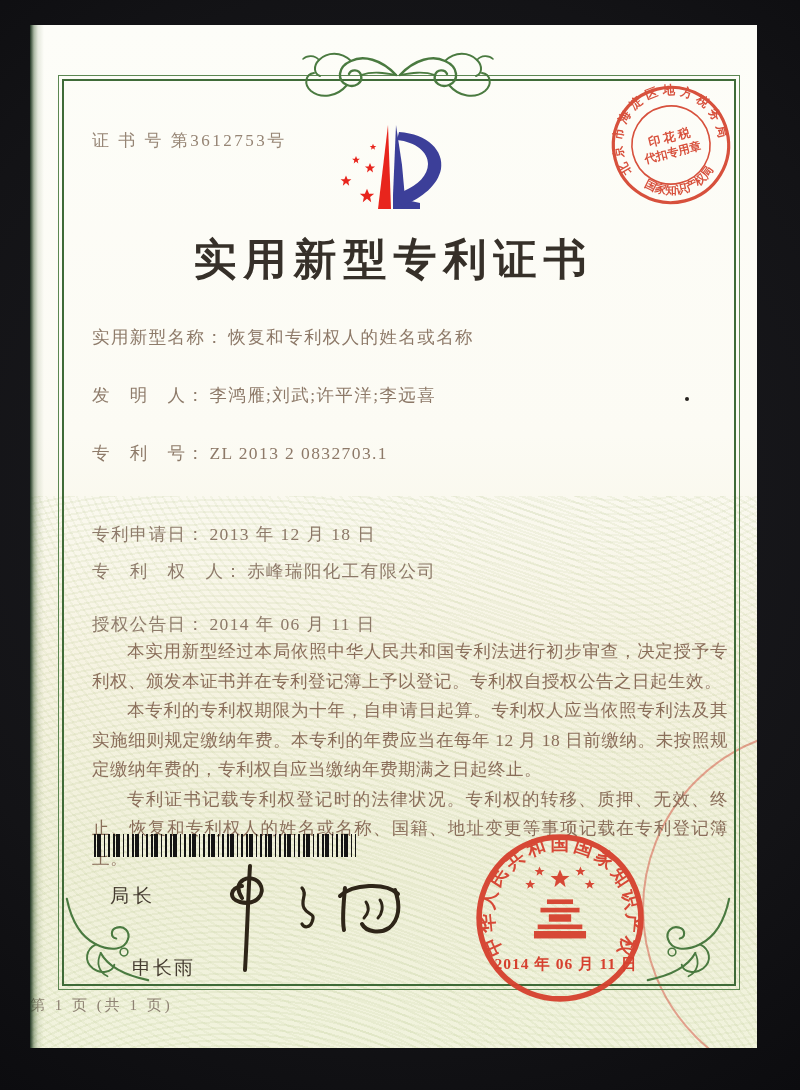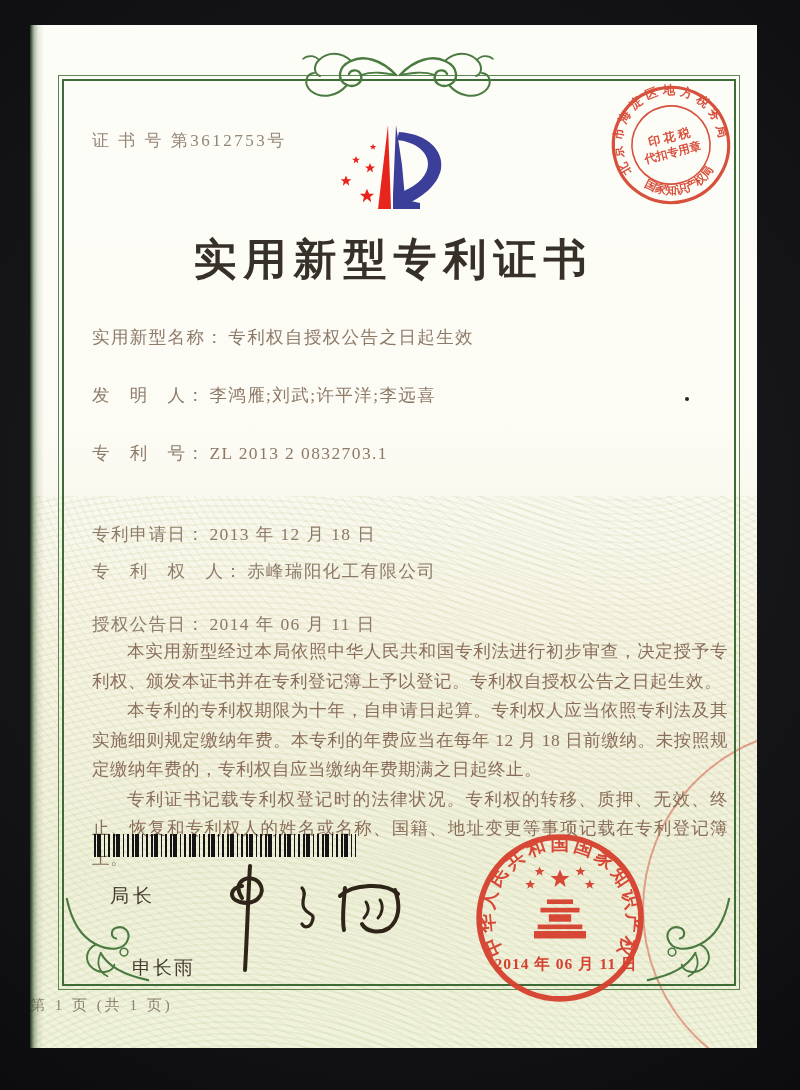--- a/index.html
+++ b/index.html
@@ -156,21 +156,21 @@
       <path d="M64,0 L61,70 L61,84 L74,84 L70,40 Z"></path>
       <path d="M61,72 L88,78 L88,84 L74,84 Z"></path>
       <path d="M67,7 C96,9 112,26 109,44 C106,60 90,73 72,80 L72,66 C86,60 96,50 96,39 C96,27 84,17 65,15 Z"></path>
     </g>
   </svg>
 
   <div class="title">实用新型专利证书</div>
 
   <div class="fields">
     <div class="field-row" style="top:300px">
-      <span class="f-label">实用新型名称：</span><span class="f-value">专利权自授权公告之日起生效</span>
+      <span class="f-label">实用新型名称：</span><span class="f-value">恢复和专利权人的姓名或名称</span>
     </div>
     <div class="field-row" style="top:358px">
       <span class="f-label">发　明　人：</span><span class="f-value">李鸿雁;刘武;许平洋;李远喜</span>
     </div>
     <div class="field-row" style="top:416px">
       <span class="f-label">专　利　号：</span><span class="f-value">ZL 2013 2 0832703.1</span>
     </div>
     <div class="field-row" style="top:497px">
       <span class="f-label">专利申请日：</span><span class="f-value">2013 年 12 月 18 日</span>
     </div>

